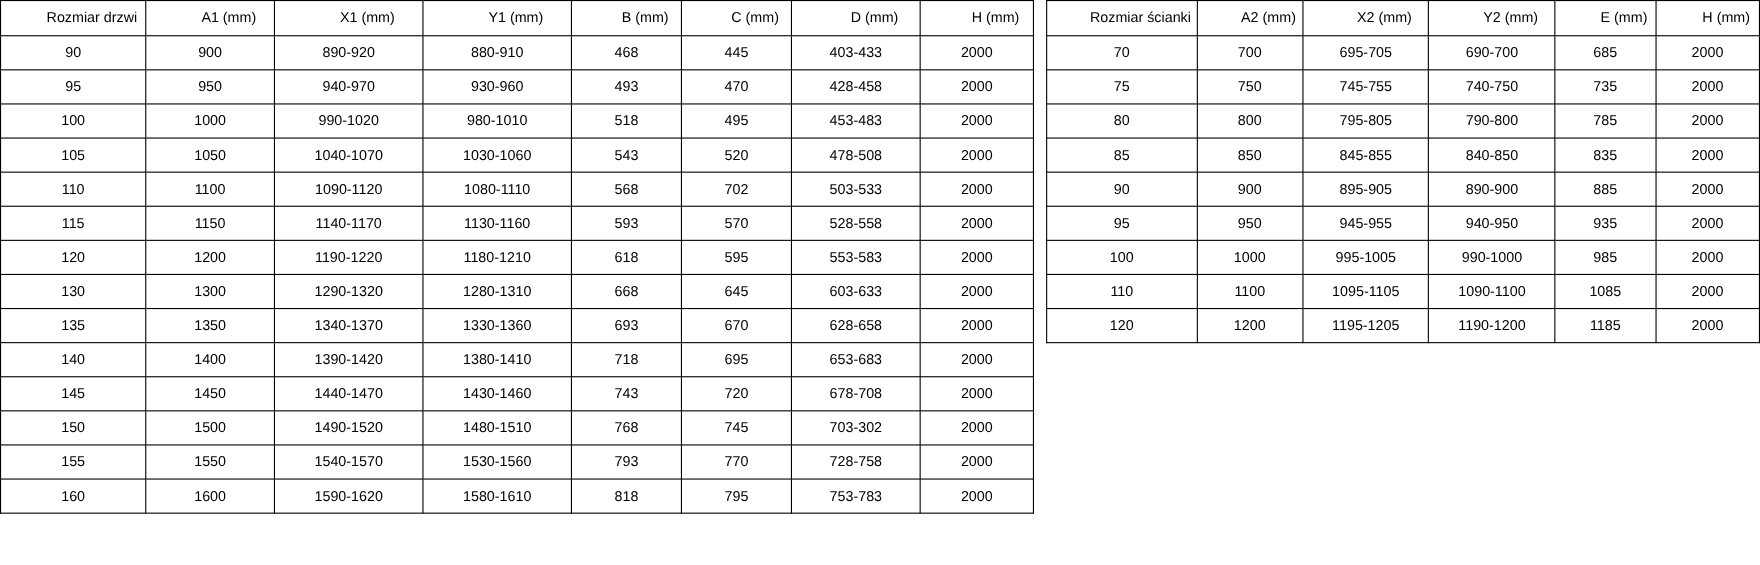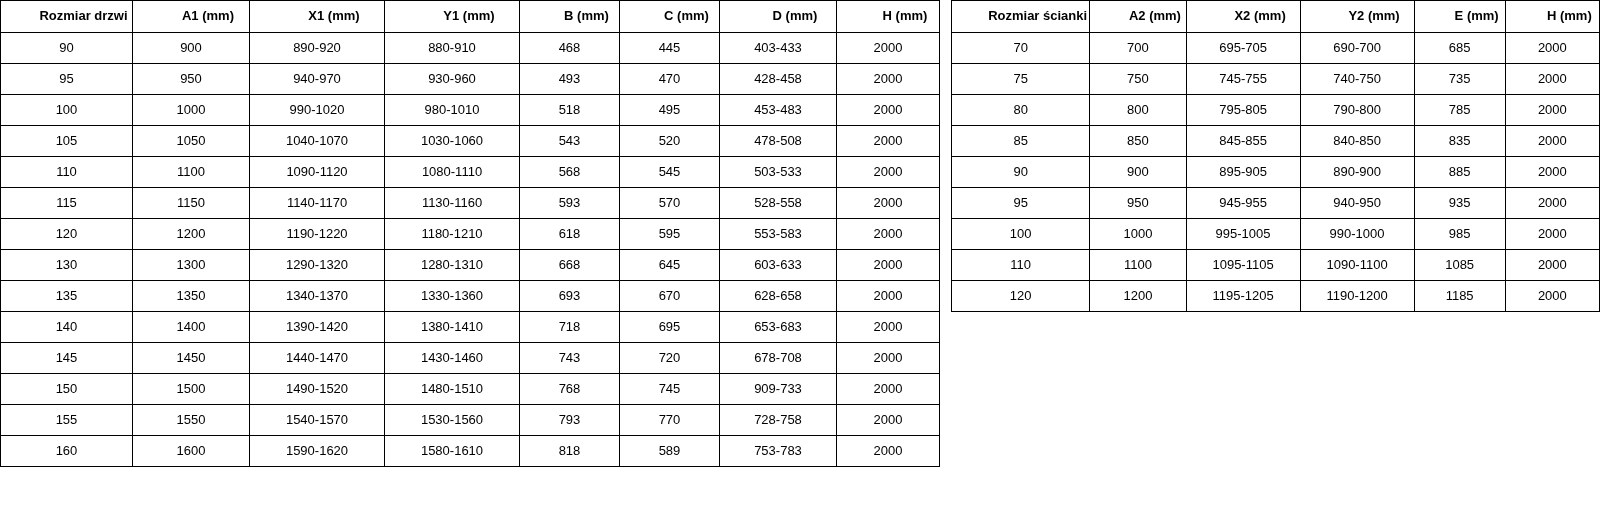--- a/index.html
+++ b/index.html
@@ -37,21 +37,21 @@
     text-align: center;
     vertical-align: middle;
     font-size: 13px;
     line-height: 1.1;
     padding: 0;
     height: 31px;
     box-sizing: border-box;
     white-space: nowrap;
   }
   table.spec th {
-    font-weight: bold;
+    font-weight: normal;
     height: 32px;
     padding-left: 34px;
   }
   table.spec td {
     font-weight: normal;
   }
 
   
   #doors-table col.c0 { width: 132px; }
   #doors-table col.c1 { width: 117px; }
@@ -139,21 +139,21 @@
           <td>520</td>
           <td>478-508</td>
           <td>2000</td>
         </tr>
         <tr>
           <td>110</td>
           <td>1100</td>
           <td>1090-1120</td>
           <td>1080-1110</td>
           <td>568</td>
-          <td>545</td>
+          <td>702</td>
           <td>503-533</td>
           <td>2000</td>
         </tr>
         <tr>
           <td>115</td>
           <td>1150</td>
           <td>1140-1170</td>
           <td>1130-1160</td>
           <td>593</td>
           <td>570</td>
@@ -210,40 +210,40 @@
           <td>678-708</td>
           <td>2000</td>
         </tr>
         <tr>
           <td>150</td>
           <td>1500</td>
           <td>1490-1520</td>
           <td>1480-1510</td>
           <td>768</td>
           <td>745</td>
-          <td>909-733</td>
+          <td>703-302</td>
           <td>2000</td>
         </tr>
         <tr>
           <td>155</td>
           <td>1550</td>
           <td>1540-1570</td>
           <td>1530-1560</td>
           <td>793</td>
           <td>770</td>
           <td>728-758</td>
           <td>2000</td>
         </tr>
         <tr>
           <td>160</td>
           <td>1600</td>
           <td>1590-1620</td>
           <td>1580-1610</td>
           <td>818</td>
-          <td>589</td>
+          <td>795</td>
           <td>753-783</td>
           <td>2000</td>
         </tr>
       </tbody>
     </table>
   </div>
 
   <div class="table-wrap" id="walls-wrap">
     <table class="spec" id="walls-table">
       <colgroup>

